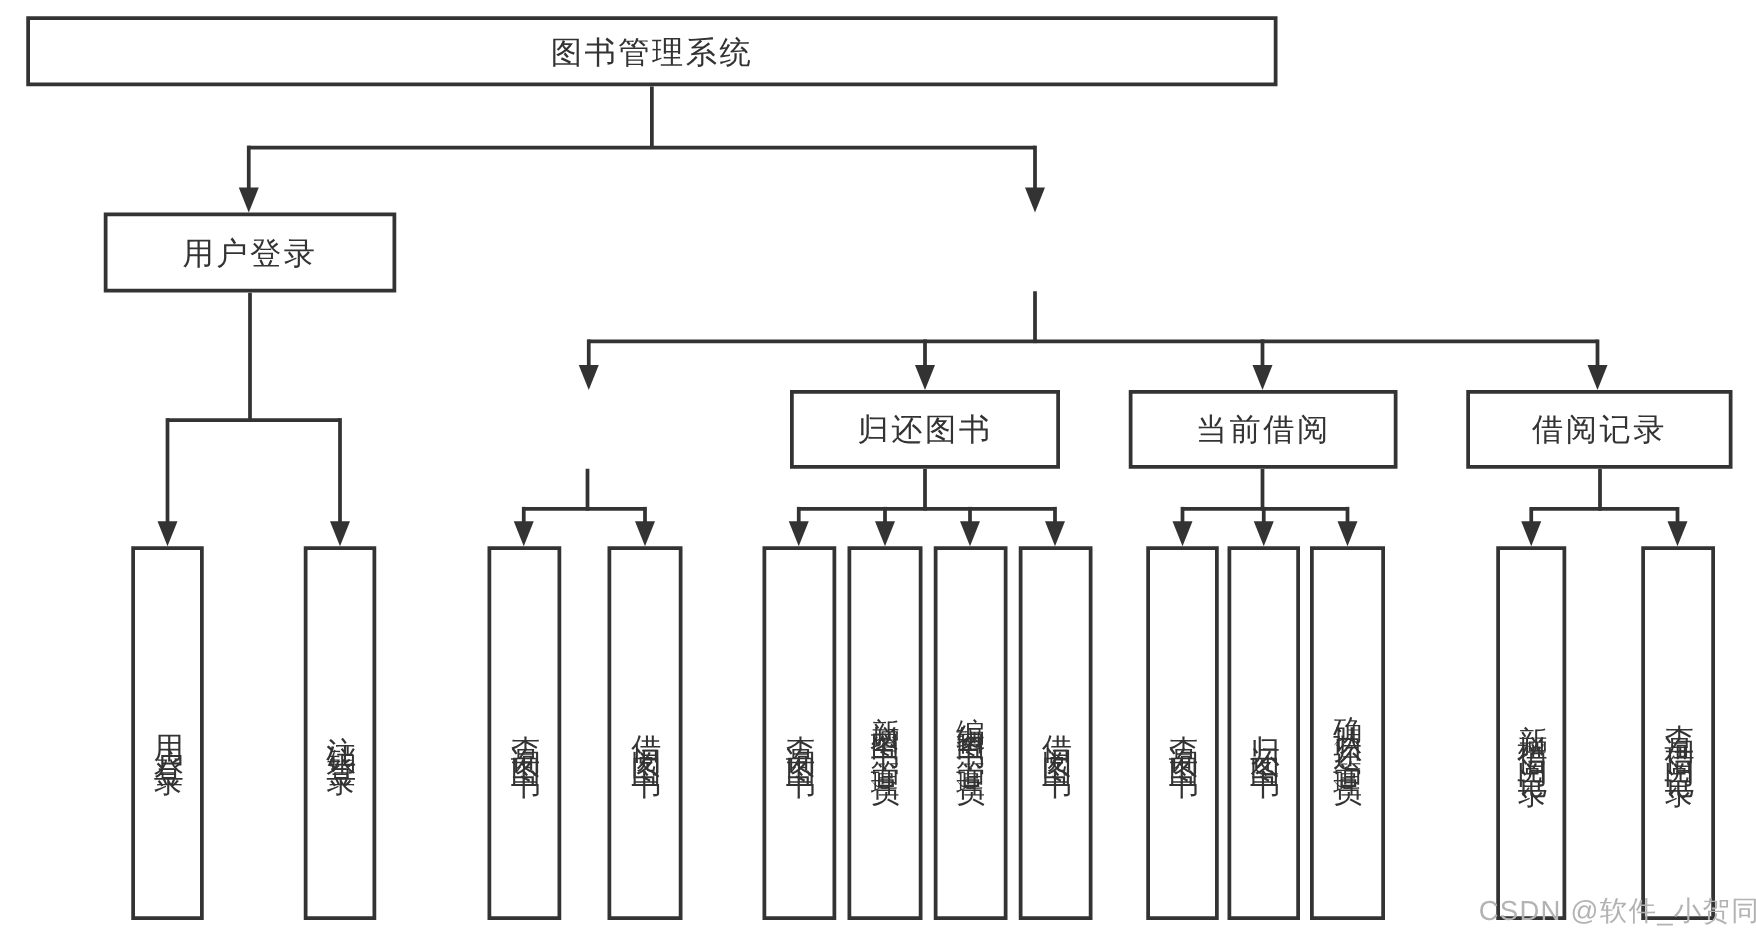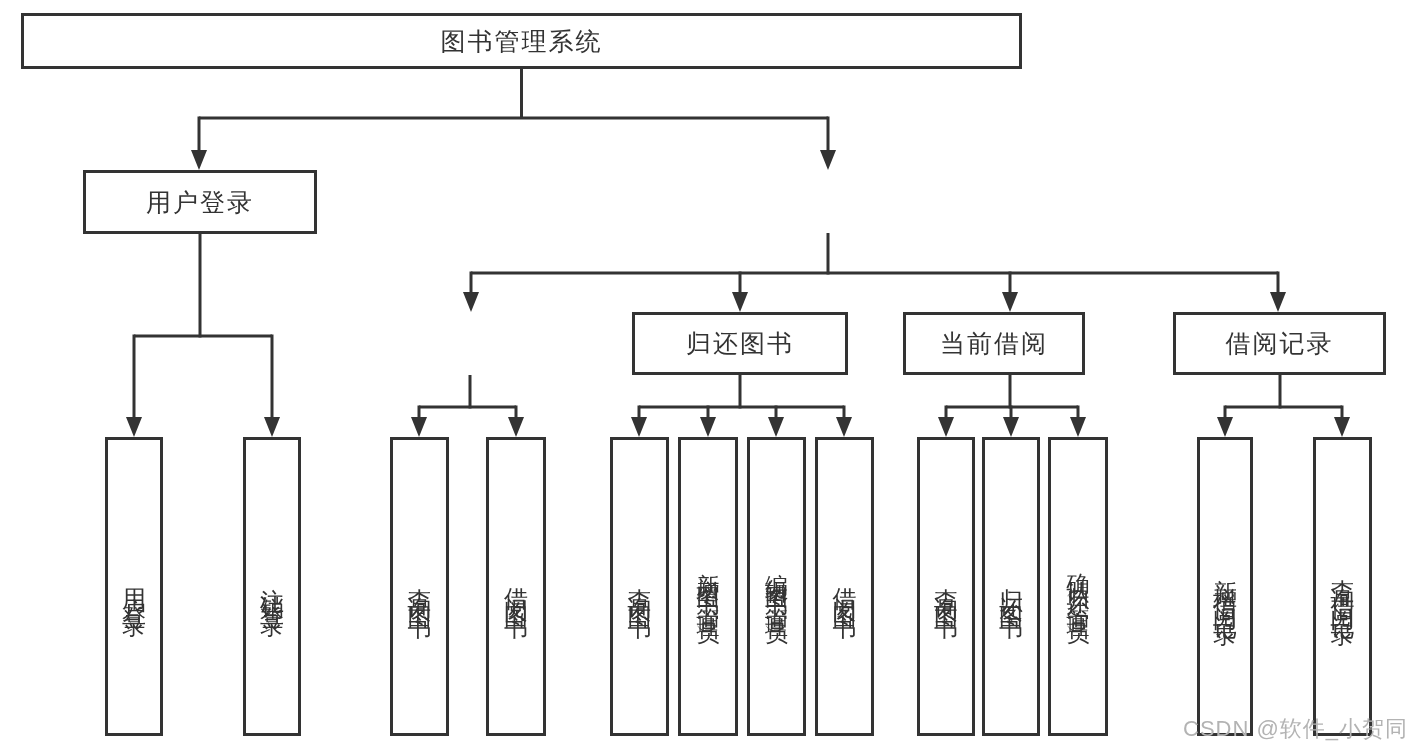--- a/index.html
+++ b/index.html
@@ -123,21 +123,21 @@
     <span class="hlabel">图书管理系统</span>
   </div>
 
   <div class="box" style="left:83px;top:170px;width:234px;height:64px;">
     <span class="hlabel">用户登录</span>
   </div>
 
   <div class="box" style="left:632px;top:312px;width:216px;height:63px;">
     <span class="hlabel">归还图书</span>
   </div>
-  <div class="box" style="left:903px;top:312px;width:182px;height:63px;">
+  <div class="box" style="left:903px;top:312px;width:215px;height:63px;">
     <span class="hlabel">当前借阅</span>
   </div>
   <div class="box" style="left:1173px;top:312px;width:213px;height:63px;">
     <span class="hlabel">借阅记录</span>
   </div>
 
   <div class="box" style="left:105px;top:437px;width:58px;height:299px;">
     <span class="vlabel">用户登录</span>
   </div>
   <div class="box" style="left:243px;top:437px;width:58px;height:299px;">

